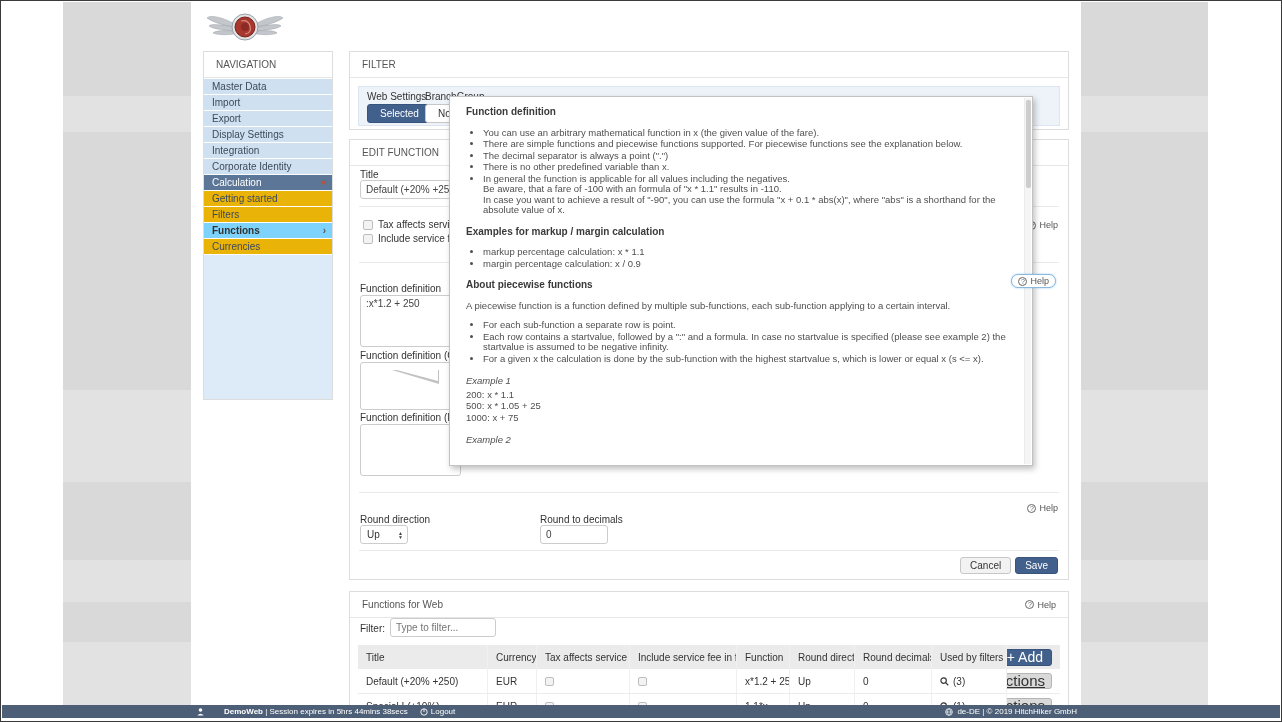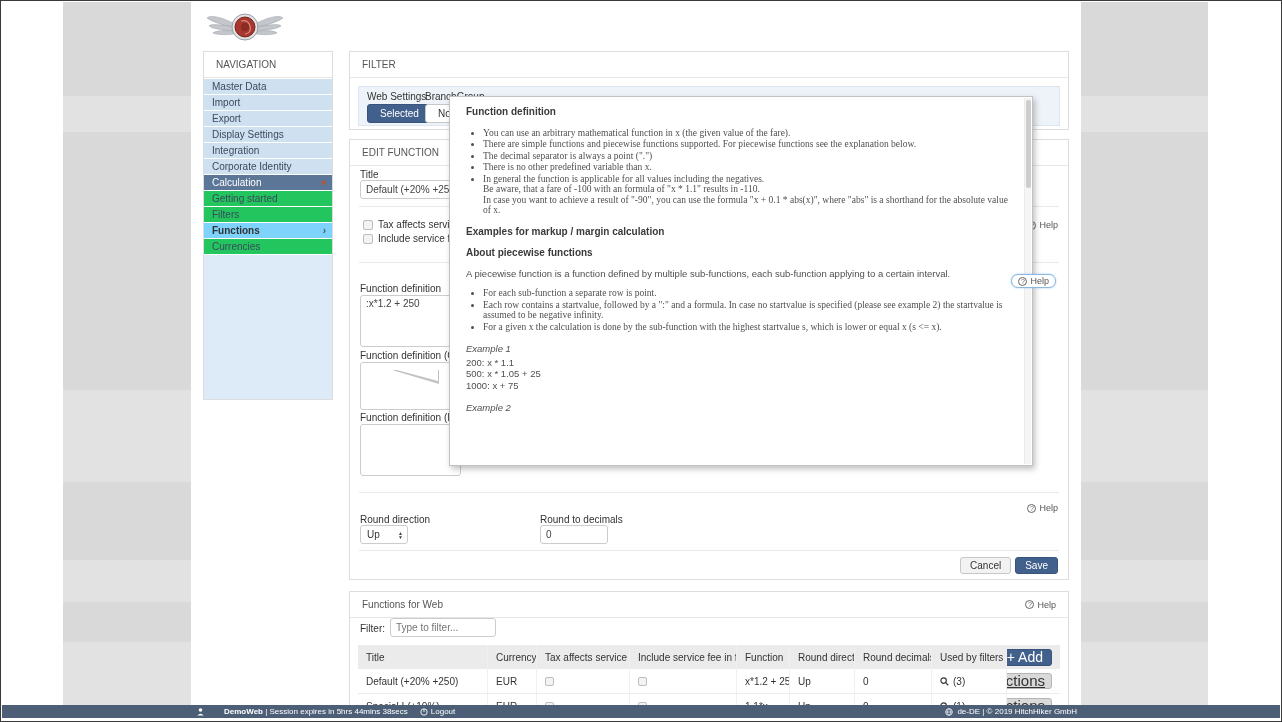--- a/index.html
+++ b/index.html
@@ -17,21 +17,21 @@
 
   .logo { position:absolute; left:14px; top:5px; width:80px; height:40px; }
 
   .panel { position:absolute; background:#fff; border:1px solid #ddd; }
   .panel-header { padding:7px 12px; font-size:10px; color:#555; border-bottom:1px solid #e6e6e6; display:flex; justify-content:space-between; align-items:center; }
 
   
   .nav-panel { left:12px; top:49px; width:130px; height:349px; display:flex; flex-direction:column; }
   .nav-items { flex:1; display:flex; flex-direction:column; padding-top:1px; }
   .nav-item { position:relative; height:15px; line-height:15px; margin-bottom:1px; padding:0 8px; font-size:10px; color:#3c4a5c; background:#cfe0f1; cursor:pointer; white-space:nowrap; }
-  .nav-item.sub { background:#22c55e; }
+  .nav-item.sub { background:#eab308; }
   .nav-item.selected { background:#5c7697; color:#fff; }
   .nav-item.active { background:#7dd3fc; color:#333;font-weight:bold; }
   .nav-item .chev { position:absolute; right:6px; top:0; font-size:10px; }
   .nav-item .chev.down { color:#b5533c; }
   .nav-item .chev.right { color:#555; }
   .nav-filler { flex:1; background:#ddeaf7; margin-top:0; }
 
   
   .filter-panel { left:158px; top:49px; width:720px; height:79px; }
   .filter-box { position:relative; margin:8px; height:40px; background:#eef3f9; border:1px solid #dde6f0; }
@@ -77,21 +77,21 @@
   .footer .f-left { display:flex; align-items:center; gap:20px; }
   .footer .f-logout { display:flex; align-items:center; gap:3px; margin-left:12px; cursor:pointer; }
   .footer .f-right { margin-left:auto; display:flex; align-items:center; gap:4px; }
   .ficon { display:inline-flex; flex:none; }
 
   
   .tooltip { position:absolute; left:448px; top:95px; width:584px; height:370px; background:#fff; border:1px solid #c2c2c2; box-shadow:2px 3px 6px rgba(0,0,0,.25); z-index:60; padding:8px 18px 8px 16px; font-size:9.5px; line-height:10.5px; color:#4f4f4f; overflow:hidden; }
   .tt-heading { font-weight:bold; color:#3a3a3a; font-size:10px; margin:11px 0 10px; }
   .tt-heading:first-child { margin-top:2px; }
   .tt-text { margin:9px 0; }
-  .tooltip ul { margin:6px 0; padding-left:17px;font-family:Liberation Serif, serif; }
+  .tooltip ul { margin:6px 0; padding-left:17px; }
   .tooltip li { margin:0 0 1px; }
   .tt-example { margin-top:11px; line-height:11.5px; }
   .tt-ex-title { font-style:italic; margin-bottom:2px; }
   .tt-scroll { position:absolute; right:1px; top:1px; bottom:1px; width:7px; background:#f5f5f5; border-left:1px solid #ebebeb; }
   .tt-thumb { position:absolute; left:1px; top:2px; width:5px; height:88px; background:#cdcdcd; border-radius:2px; }
   .tt-tail-border { position:absolute; left:391px; top:369px; width:0; height:0; border-top:14px solid #c2c2c2; border-left:47px solid transparent; }
   .tt-tail { position:absolute; left:392px; top:368px; width:0; height:0; border-top:12px solid #fff; border-left:45px solid transparent; z-index:61; }
 </style>
 </head>
 <body>
@@ -308,20 +308,24 @@
     <div id="tt-body">
         <div class="tt-heading">Function definition</div>
         <ul>
           <li>You can use an arbitrary mathematical function in x (the given value of the fare).</li>
           <li>There are simple functions and piecewise functions supported. For piecewise functions see the explanation below.</li>
           <li>The decimal separator is always a point (".")</li>
           <li>There is no other predefined variable than x.</li>
           <li>In general the function is applicable for all values including the negatives.<br>Be aware, that a fare of -100 with an formula of "x * 1.1" results in -110.<br>In case you want to achieve a result of "-90", you can use the formula "x + 0.1 * abs(x)", where "abs" is a shorthand for the absolute value of x.</li>
         </ul>
         <div class="tt-heading">Examples for markup / margin calculation</div>
+        <ul>
+          <li>markup percentage calculation: x * 1.1</li>
+          <li>margin percentage calculation: x / 0.9</li>
+        </ul>
         <div class="tt-heading">About piecewise functions</div>
         <div class="tt-text">A piecewise function is a function defined by multiple sub-functions, each sub-function applying to a certain interval.</div>
         <ul>
           <li>For each sub-function a separate row is point.</li>
           <li>Each row contains a startvalue, followed by a ":" and a formula. In case no startvalue is specified (please see example 2) the startvalue is assumed to be negative infinity.</li>
           <li>For a given x the calculation is done by the sub-function with the highest startvalue s, which is lower or equal x (s &lt;= x).</li>
         </ul>
         <div class="tt-example">
           <div class="tt-ex-title">Example 1</div>
           <div>200: x * 1.1</div>

